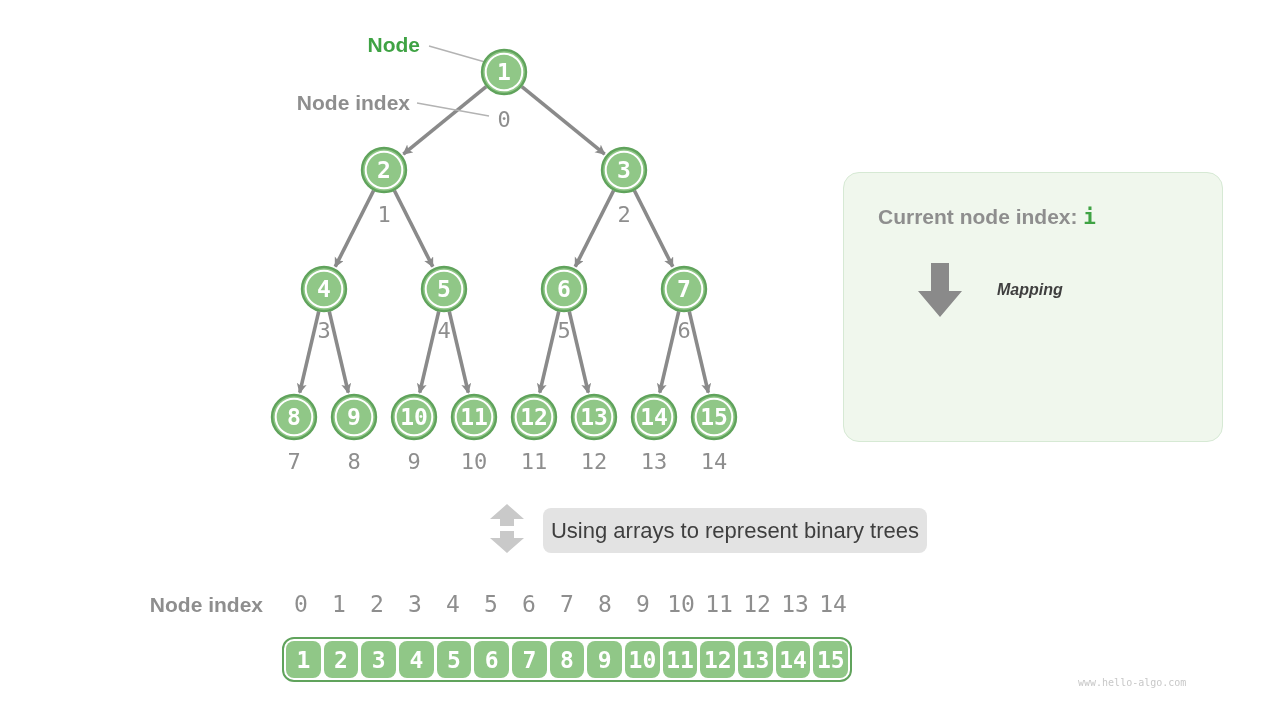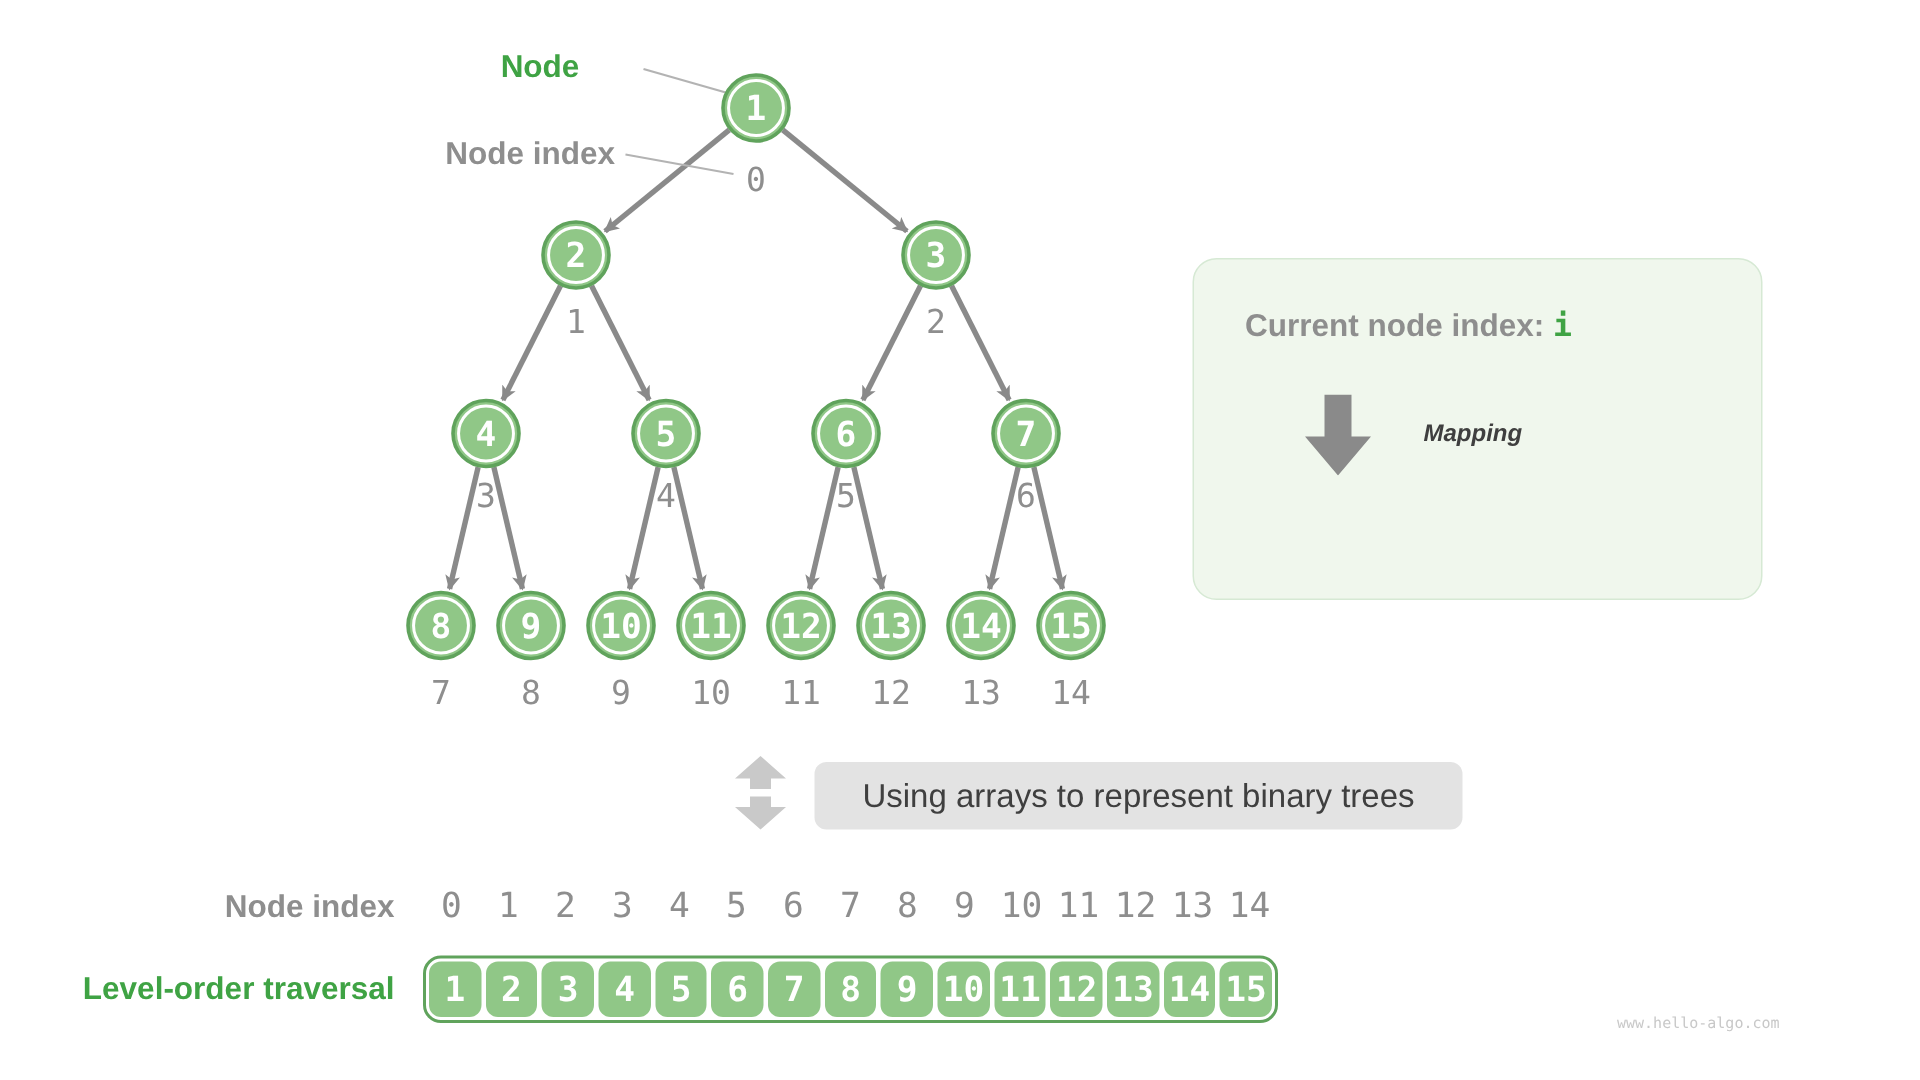--- a/index.html
+++ b/index.html
@@ -8,36 +8,36 @@
     --pointer:#B3B3B3; --caption-bg:#E3E3E3; --updown:#C9C9C9;
     --info-bg:#F0F7ED; --info-border:#D6E9D4; --wm:#C8C8C8;
   }
   html,body{margin:0;padding:0;background:#fff;}
   body{width:1280px;height:720px;overflow:hidden;font-family:"Liberation Sans",sans-serif;}
   .canvas{position:relative;width:1280px;height:720px;background:#fff;}
   .mono{font-family:"DejaVu Sans Mono",monospace;}
   #tree-svg{position:absolute;left:0;top:0;}
 
   .lbl{position:absolute;font-weight:bold;font-size:21px;line-height:24px;}
-  .node-lbl{left:300px;top:33px;width:120px;text-align:center;color:var(--green-text);}
+  .node-lbl{left:300px;top:33px;width:120px;text-align:right;color:var(--green-text);}
   .node-index-lbl{left:240px;top:91px;width:170px;text-align:right;color:var(--gray-text);}
 
-  .info-box{position:absolute;left:795px;top:172px;width:380px;height:228px;box-sizing:border-box;
+  .info-box{position:absolute;left:843px;top:172px;width:380px;height:270px;box-sizing:border-box;
     background:var(--info-bg);border:1px solid var(--info-border);border-radius:16px;}
   .info-row{position:absolute;font-size:21px;font-weight:bold;white-space:nowrap;color:var(--gray-text);}
   .row-current{left:34px;top:32px;}
   .row-left{left:34px;top:183px;}
   .row-right{left:34px;top:220px;}
   .mapping-arrow{position:absolute;left:74px;top:90px;}
   .mapping-lbl{position:absolute;left:153px;top:108px;font-size:16px;font-weight:bold;color:var(--dark-text);font-style:italic;}
   .fx{color:var(--green-text);}
   .fx .mono{font-weight:bold;}
 
   .updown-arrow{position:absolute;left:489px;top:504px;}
-  .caption{position:absolute;left:543px;top:508px;width:432px;height:45px;background:var(--caption-bg);
+  .caption{position:absolute;left:543px;top:508px;width:384px;height:45px;background:var(--caption-bg);
     border-radius:8px;display:flex;align-items:center;justify-content:center;
     font-size:22px;color:var(--dark-text);}
 
   .bottom-label{position:absolute;left:0;width:263px;text-align:right;font-weight:bold;font-size:21px;}
   .idx-label{top:593px;color:var(--gray-text);}
   .trav-label{top:648px;color:var(--green-text);}
 
   .index-row{position:absolute;left:282px;top:591px;width:570px;display:flex;}
   .index-row span{flex:1;text-align:center;font-family:"DejaVu Sans Mono",monospace;
     font-size:23px;color:var(--gray-text);}
@@ -200,21 +200,20 @@
       <span>7</span>
       <span>8</span>
       <span>9</span>
       <span>10</span>
       <span>11</span>
       <span>12</span>
       <span>13</span>
       <span>14</span>
     </div>
 
-  <div class="bottom-label trav-label">Level-order traversal</div>
   <div class="array-box" id="array-box">
       <div class="array-cell">1</div>
       <div class="array-cell">2</div>
       <div class="array-cell">3</div>
       <div class="array-cell">4</div>
       <div class="array-cell">5</div>
       <div class="array-cell">6</div>
       <div class="array-cell">7</div>
       <div class="array-cell">8</div>
       <div class="array-cell">9</div>

